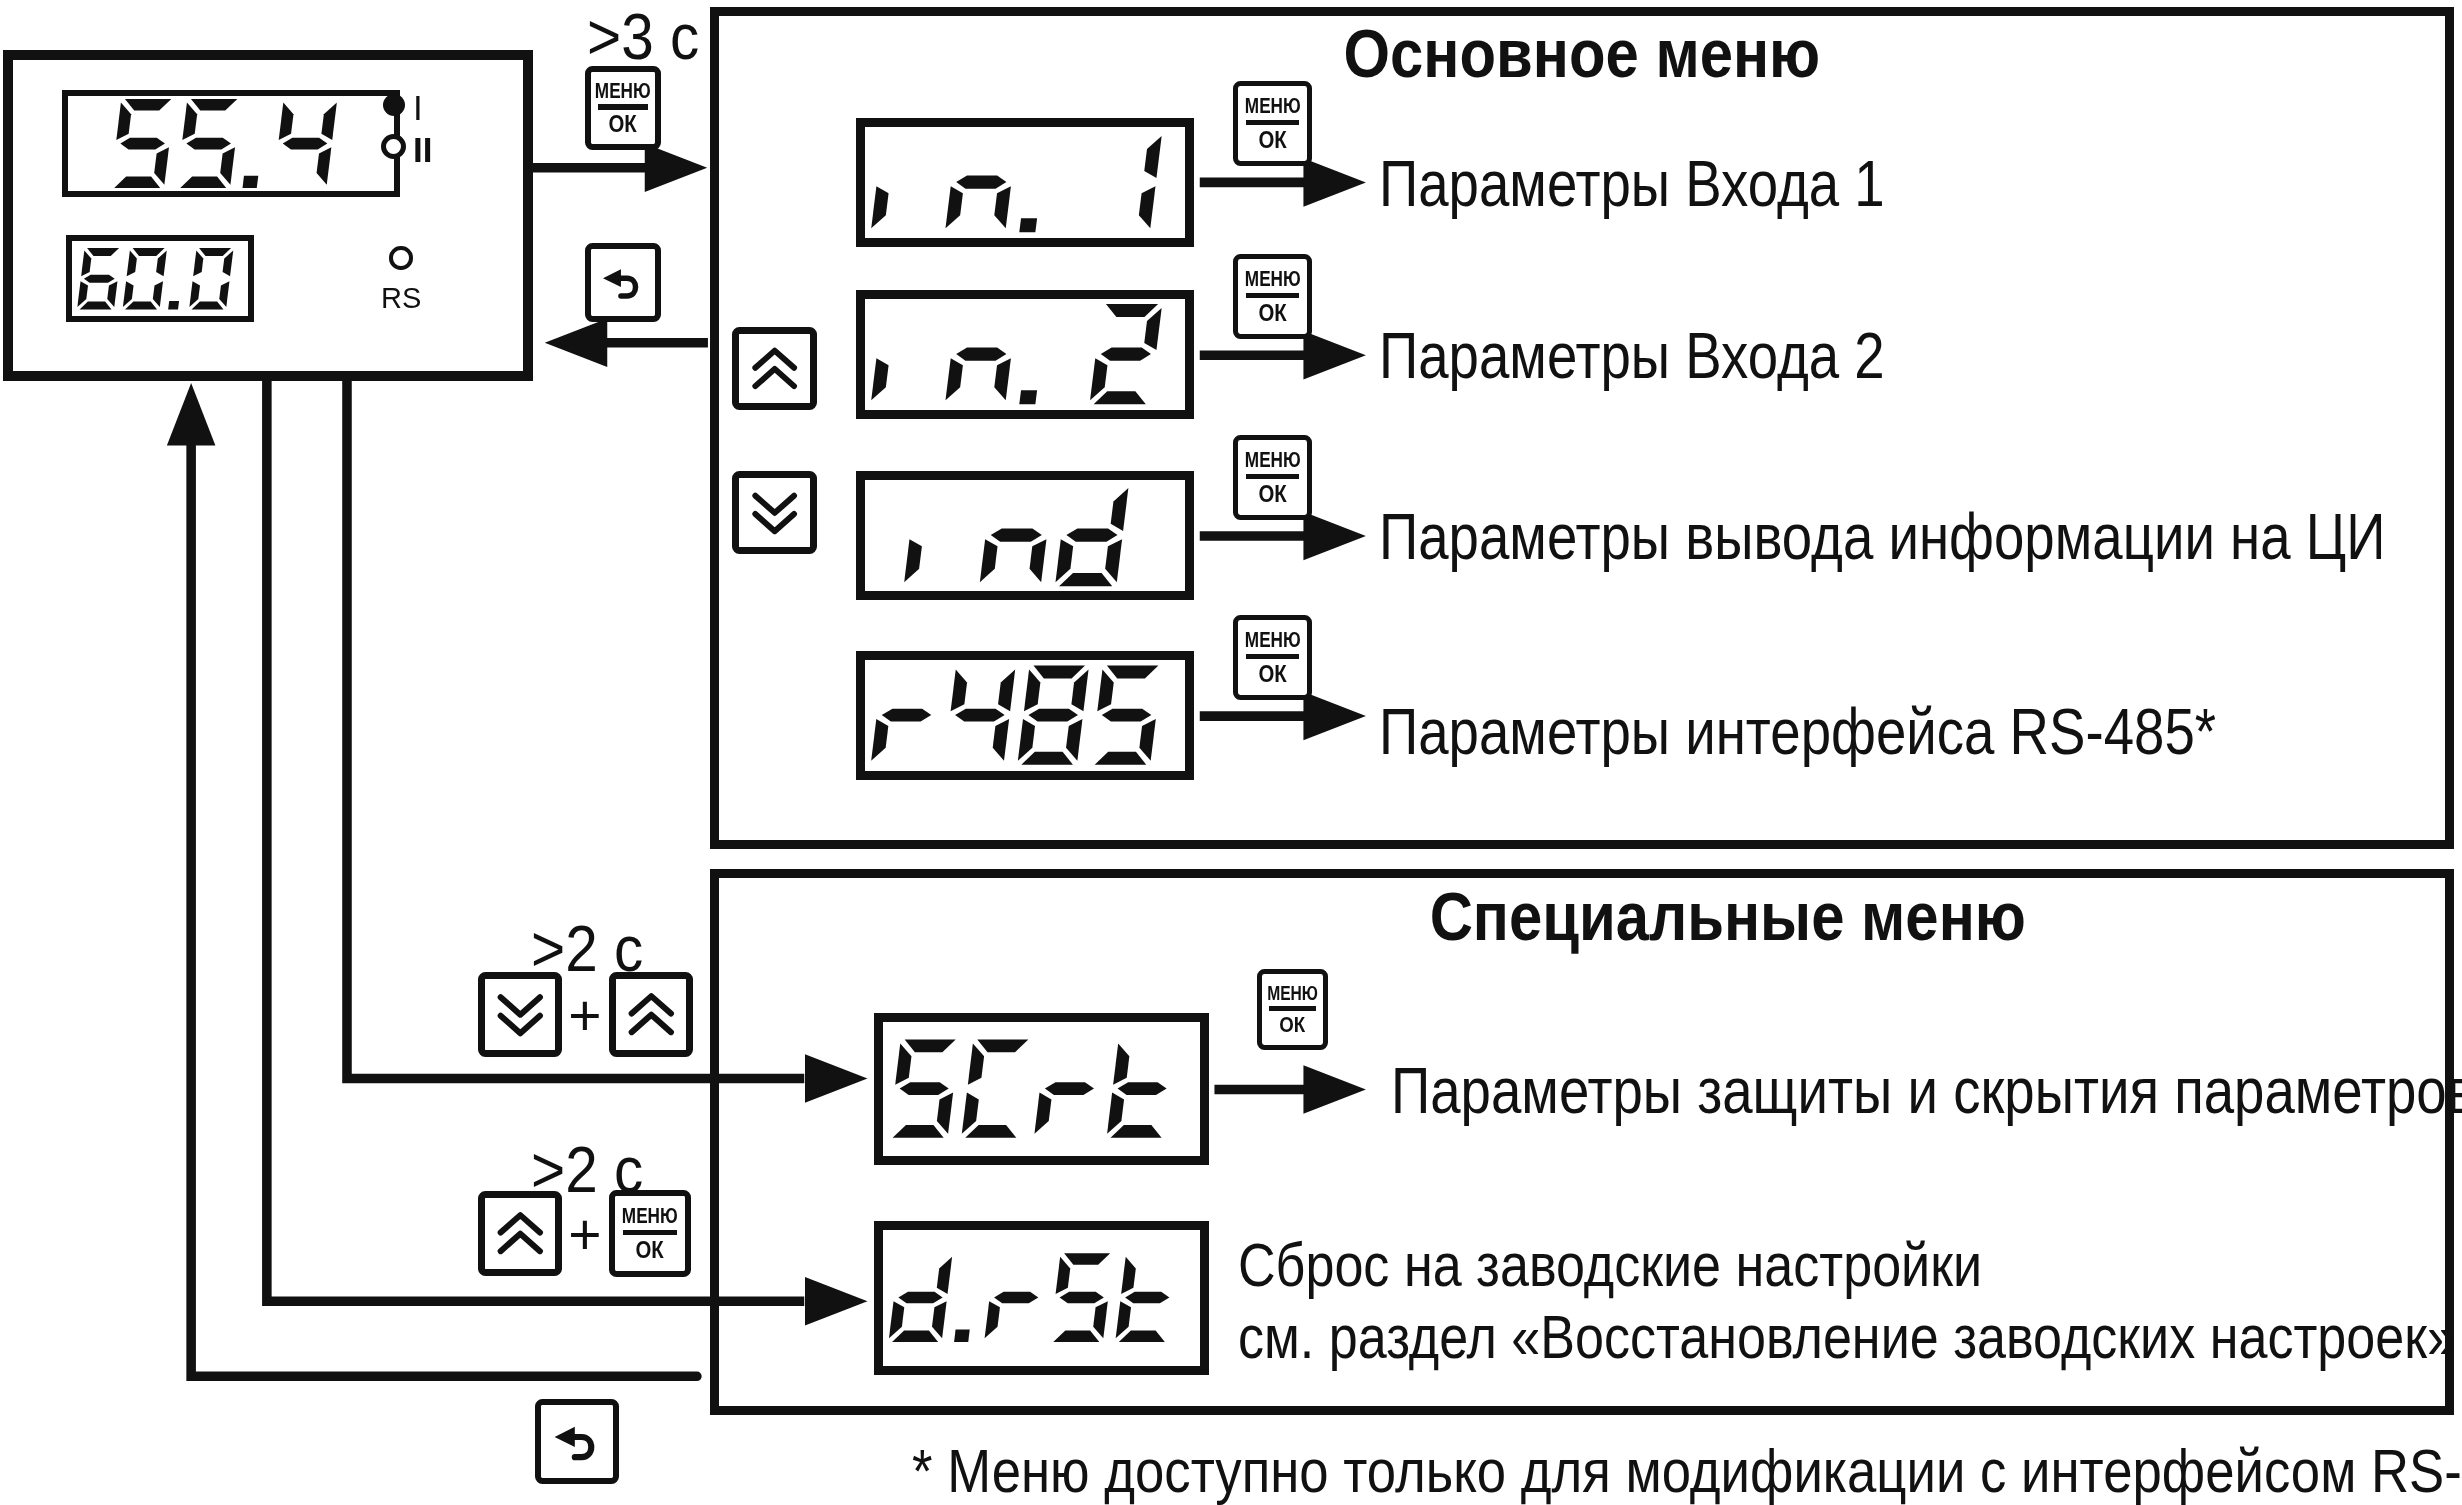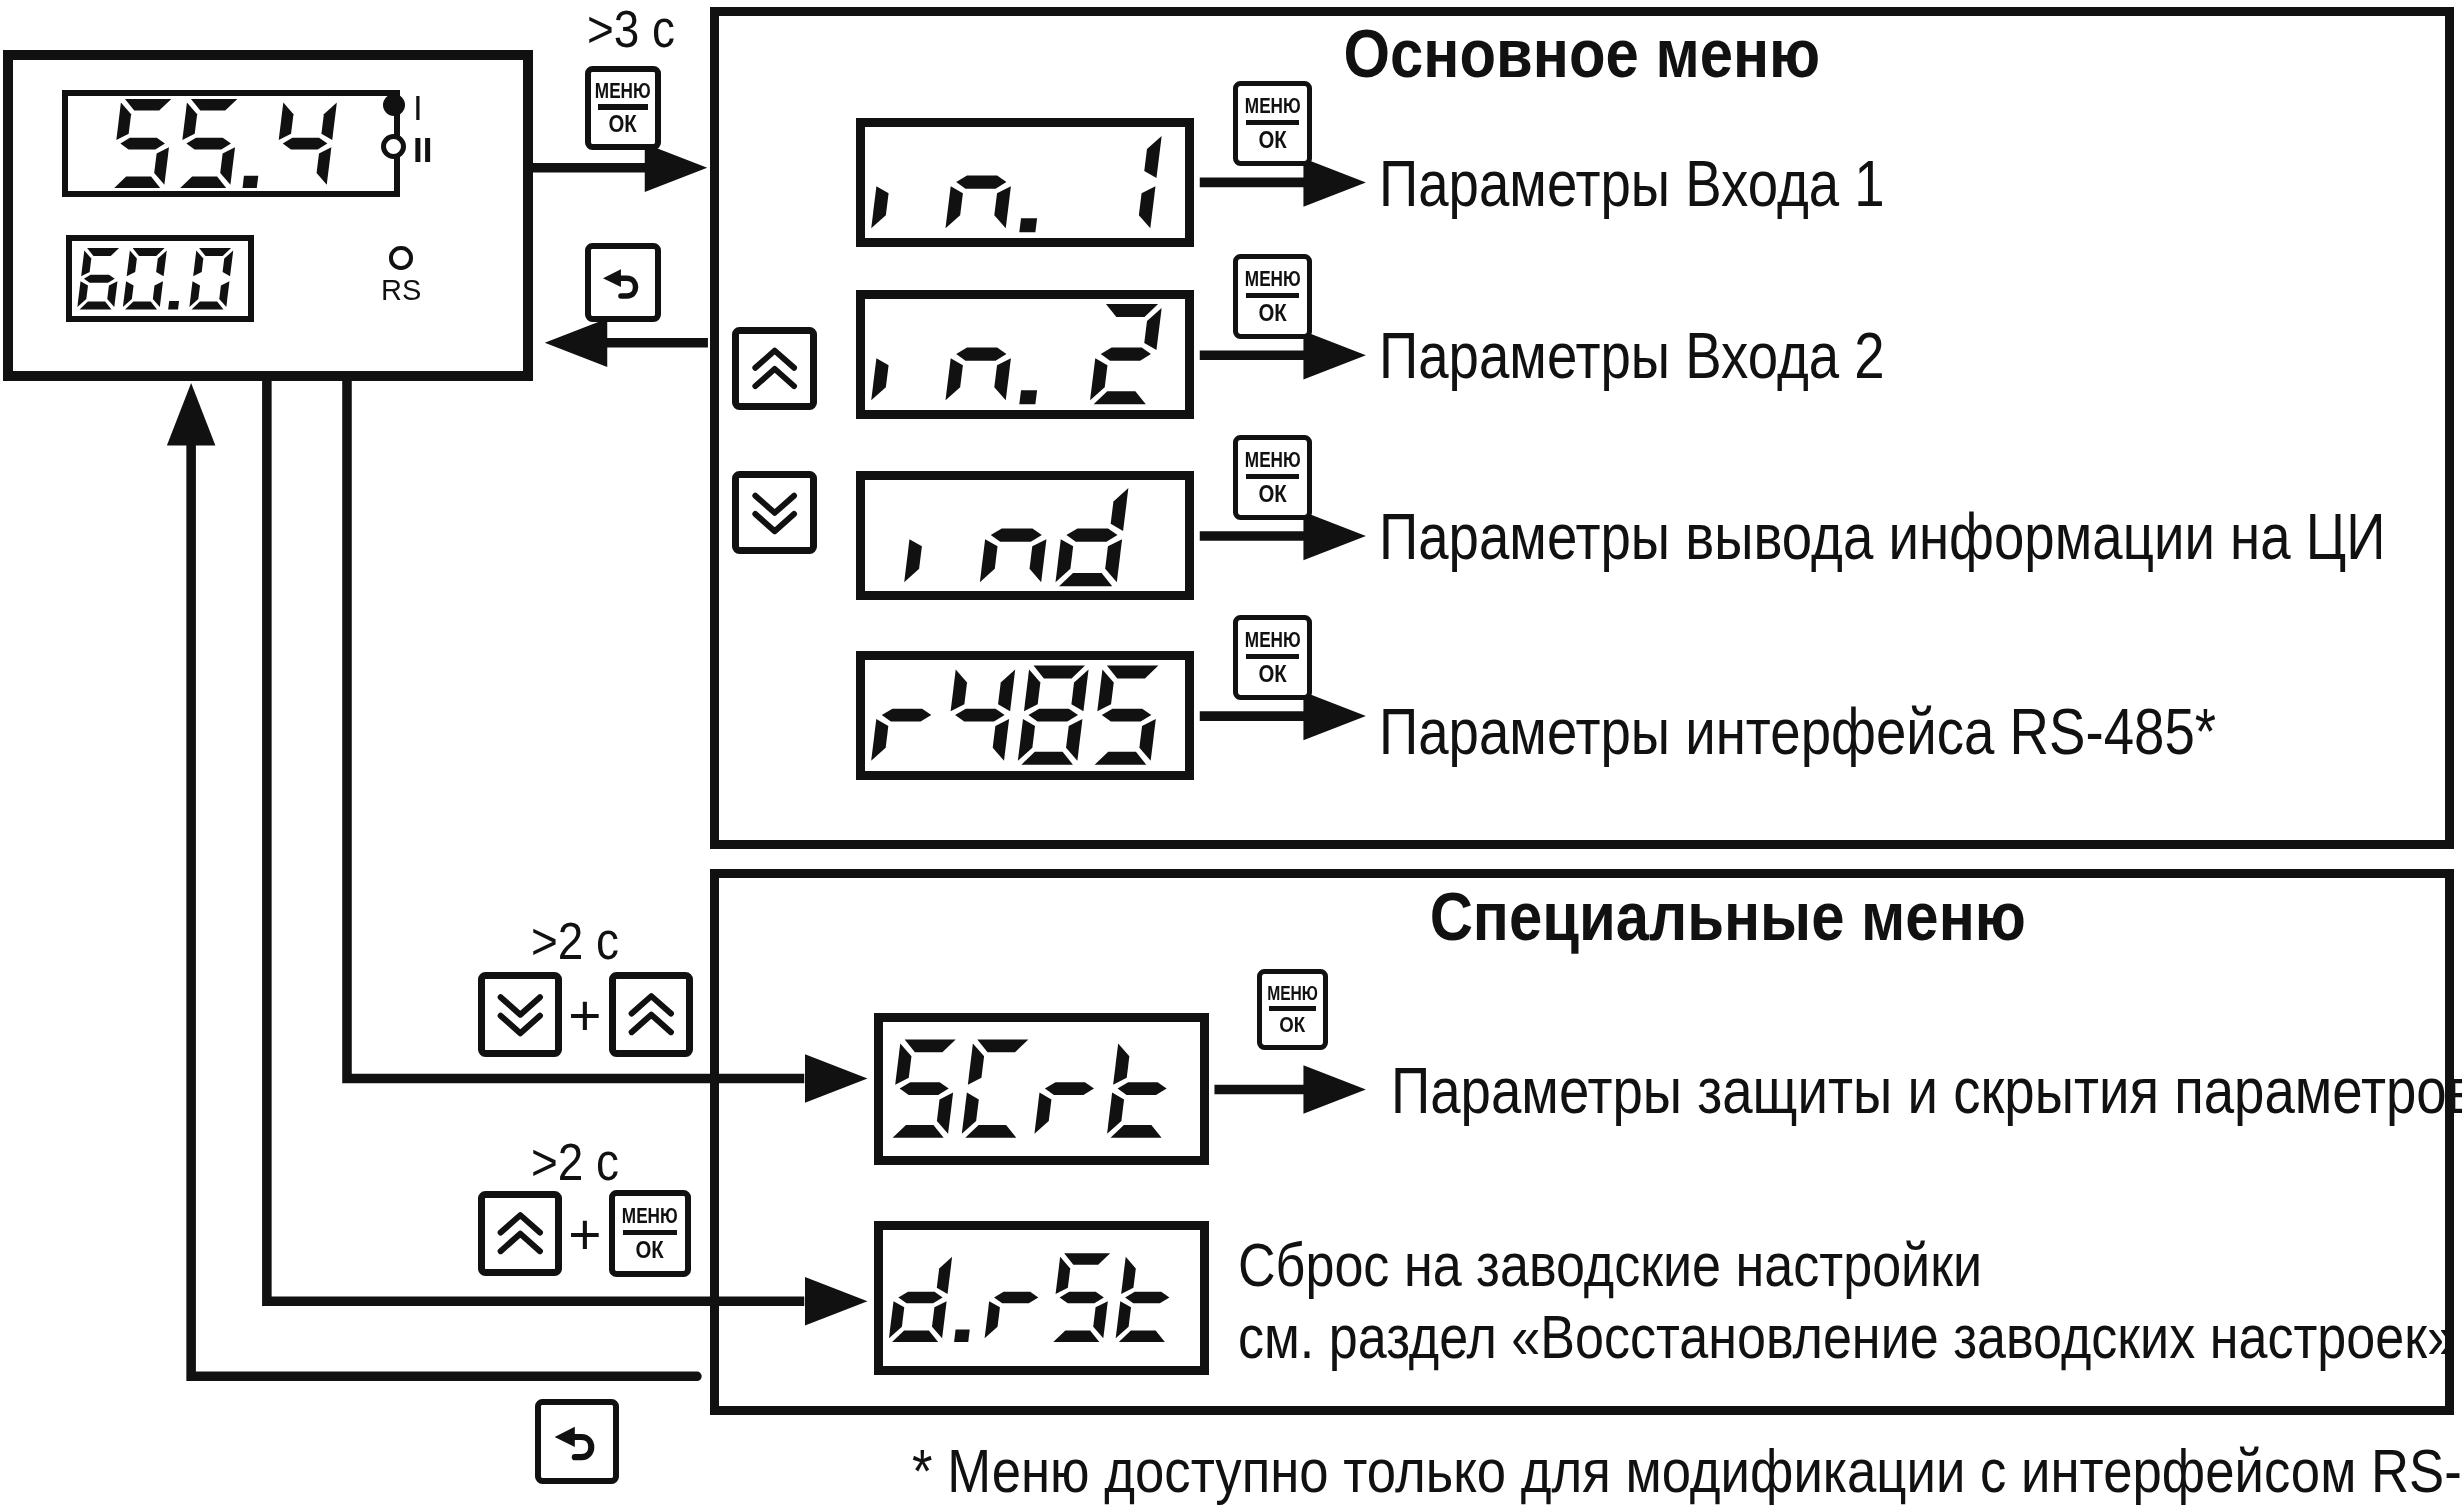--- a/index.html
+++ b/index.html
@@ -13,21 +13,21 @@
   .btn{border:6.6px solid #111;border-radius:7.4px;background:#fff;display:flex;align-items:center;justify-content:center;}
   .btn svg{width:78%;height:78%;}
   .mok{flex-direction:column;gap:2.2px;}
   .mok .m{font-size:22px;font-weight:bold;transform:scaleX(.78);white-space:nowrap;line-height:1;}
   .mok .bar{width:78%;height:5.9px;background:#111;}
   .mok .o{font-size:24px;font-weight:bold;transform:scaleX(.85);line-height:1;}
   .title{text-align:center;font-weight:bold;font-size:68px;line-height:1;}
   .title span{display:inline-block;transform:scaleX(.88);white-space:nowrap;}
   .lbl{display:flex;align-items:center;font-size:65px;line-height:1;}
   .lbl span{display:inline-block;transform:scaleX(.84);transform-origin:left center;white-space:nowrap;}
-  .timing{font-size:51px;line-height:1;}
+  .timing{font-size:65px;line-height:1;}
   .timing span{display:inline-block;transform:scaleX(.9);transform-origin:left center;white-space:nowrap;}
   .plus{font-size:57px;font-weight:normal;display:flex;align-items:center;justify-content:center;line-height:1;}
   .ledlabel{font-size:35px;line-height:1;}
   .dot{border-radius:50%;}
   .note{font-size:62px;line-height:1.16;}
   .note span,.note div{display:inline-block;transform:scaleX(.85);transform-origin:left center;white-space:nowrap;}
   .twoline{font-size:62px;line-height:72px;}
   .twoline div{transform:scaleX(.84);transform-origin:left center;white-space:nowrap;}
 </style>
 </head>
@@ -144,21 +144,21 @@
       </div>
   </div>
 
   <div class="abs dot" style="left:383px;top:94px;width:22px;height:22px;background:#111;"></div>
   <div class="abs ledlabel" style="left:413px;top:90px;">I</div>
 
   <div class="abs dot" style="left:381px;top:134px;width:25px;height:25px;border:5.1px solid #111;background:#fff;"></div>
   <div class="abs ledlabel" style="left:413px;top:132px;font-weight:bold;">II</div>
 
   <div class="abs dot" style="left:389px;top:246px;width:23.5px;height:23.5px;border:4.4px solid #111;background:#fff;"></div>
-  <div class="abs ledlabel" style="left:381px;top:276px;font-size:29px;">RS</div>
+  <div class="abs ledlabel" style="left:381px;top:284px;font-size:29px;">RS</div>
 
   <div class="abs timing" style="left:587px;top:4.4px;"><span>&gt;3 с</span></div>
 
   <div class="abs btn mok" style="left:585px;top:66px;width:76px;height:84px;">
     <div class="m">МЕНЮ</div>
     <div class="bar"></div>
     <div class="o">ОК</div>
   </div>
 
   <div class="abs btn" style="left:585px;top:243px;width:76px;height:79px;">

